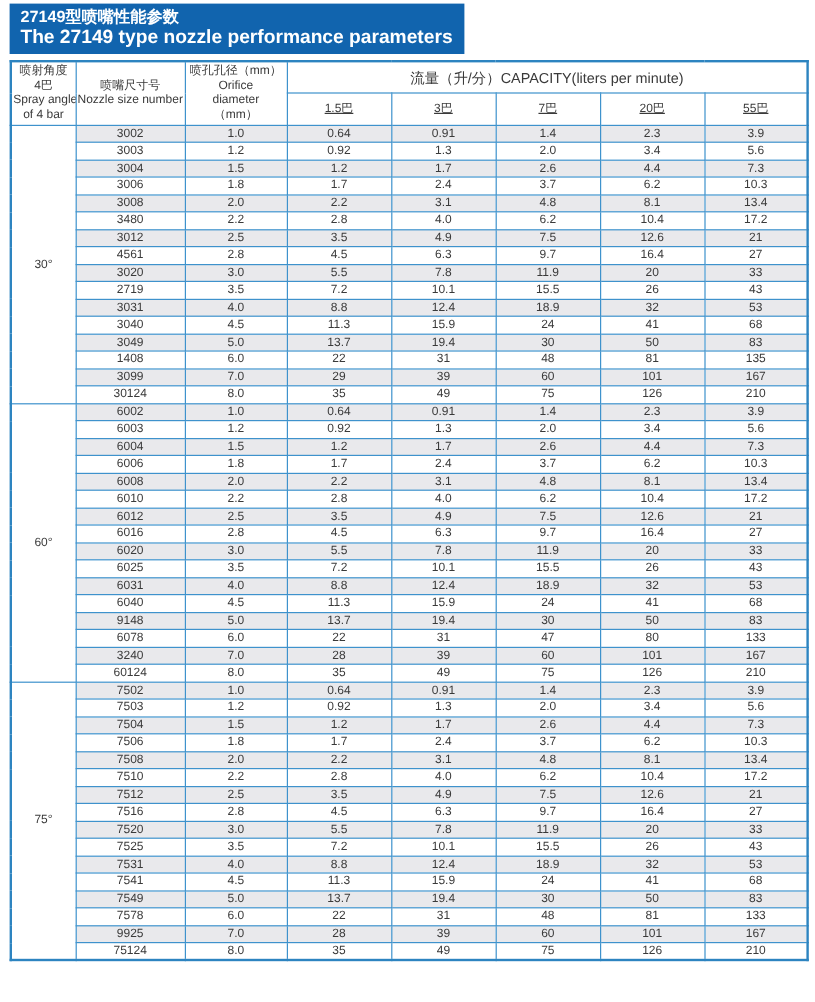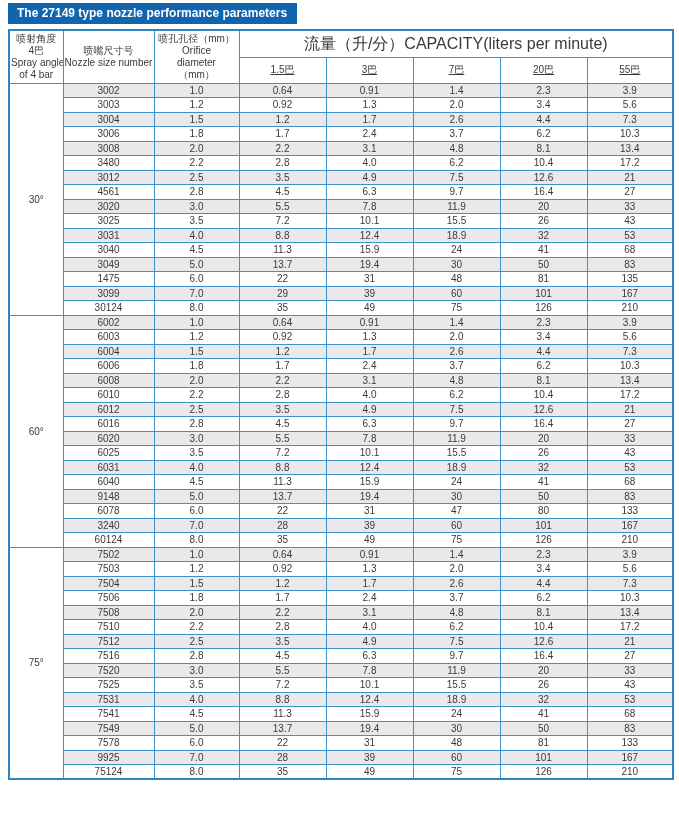--- a/index.html
+++ b/index.html
@@ -20,21 +20,21 @@
   }
   .title-block{
     display:inline-block;
     margin:3px 0 0 8px;
     background:var(--title-bg);
     color:var(--title-text);
     padding:3px 10px 4px 9px;
     min-width:240px;
   }
   .title-zh{font-size:13.5px;font-weight:bold;line-height:1.2;}
-  .title-en{font-size:12px;font-weight:bold;line-height:1.2;}
+  .title-en{font-size:16px;font-weight:bold;line-height:1.2;}
   table.spec{
     margin:5px 0 16px 8px;
     width:664px;
     border-collapse:collapse;
     table-layout:fixed;
     border:2px solid var(--outer-border);
   }
   .spec th,.spec td{
     border:1px solid var(--border);
     text-align:center;
@@ -42,38 +42,39 @@
     overflow:hidden;
     padding:0;
   }
   .spec th{
     font-weight:normal;
     font-size:10px;
     line-height:1.18;
     background:#ffffff;
     padding:2px 1px;
   }
-  .spec th.capacity-header{font-size:16px;height:23px;}
+  .spec th.capacity-header{font-size:12px;height:23px;}
   .spec th.pressure-header{height:23px;text-decoration:underline;}
   .spec td{
     font-size:10px;
     height:14.5px;
     white-space:nowrap;
     background:#ffffff;
   }
   tr.stripe td{background:var(--stripe);}
   td.angle-cell{background:#ffffff !important;font-size:10px;}
   .hdr-line{white-space:nowrap;}
 </style>
 </head>
 <body>
 
 
 
 <div class="title-block">
+  <div class="title-zh">27149型喷嘴性能参数</div>
   <div class="title-en">The 27149 type nozzle performance parameters</div>
 </div>
 
 <table class="spec">
   <colgroup>
     <col style="width:54px">
     <col style="width:91px">
     <col style="width:85px">
     <col style="width:87px">
     <col style="width:87px">
@@ -186,21 +187,21 @@
       <tr class="stripe">
         <td>3020</td>
         <td>3.0</td>
         <td>5.5</td>
         <td>7.8</td>
         <td>11.9</td>
         <td>20</td>
         <td>33</td>
       </tr>
       <tr>
-        <td>3025</td>
+        <td>2719</td>
         <td>3.5</td>
         <td>7.2</td>
         <td>10.1</td>
         <td>15.5</td>
         <td>26</td>
         <td>43</td>
       </tr>
       <tr class="stripe">
         <td>3031</td>
         <td>4.0</td>
@@ -222,21 +223,21 @@
       <tr class="stripe">
         <td>3049</td>
         <td>5.0</td>
         <td>13.7</td>
         <td>19.4</td>
         <td>30</td>
         <td>50</td>
         <td>83</td>
       </tr>
       <tr>
-        <td>1475</td>
+        <td>1408</td>
         <td>6.0</td>
         <td>22</td>
         <td>31</td>
         <td>48</td>
         <td>81</td>
         <td>135</td>
       </tr>
       <tr class="stripe">
         <td>3099</td>
         <td>7.0</td>

